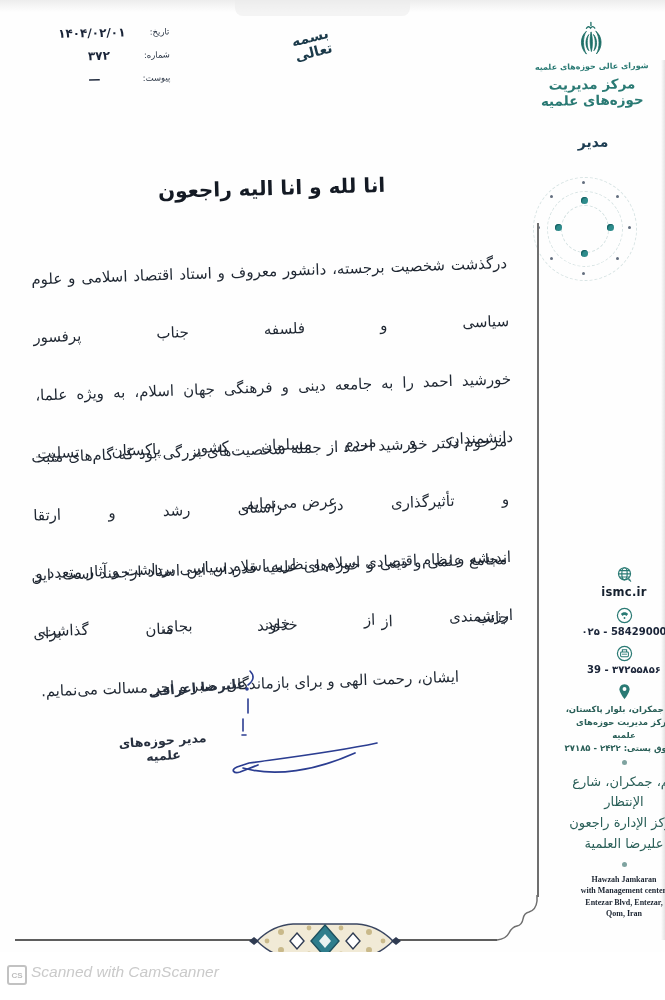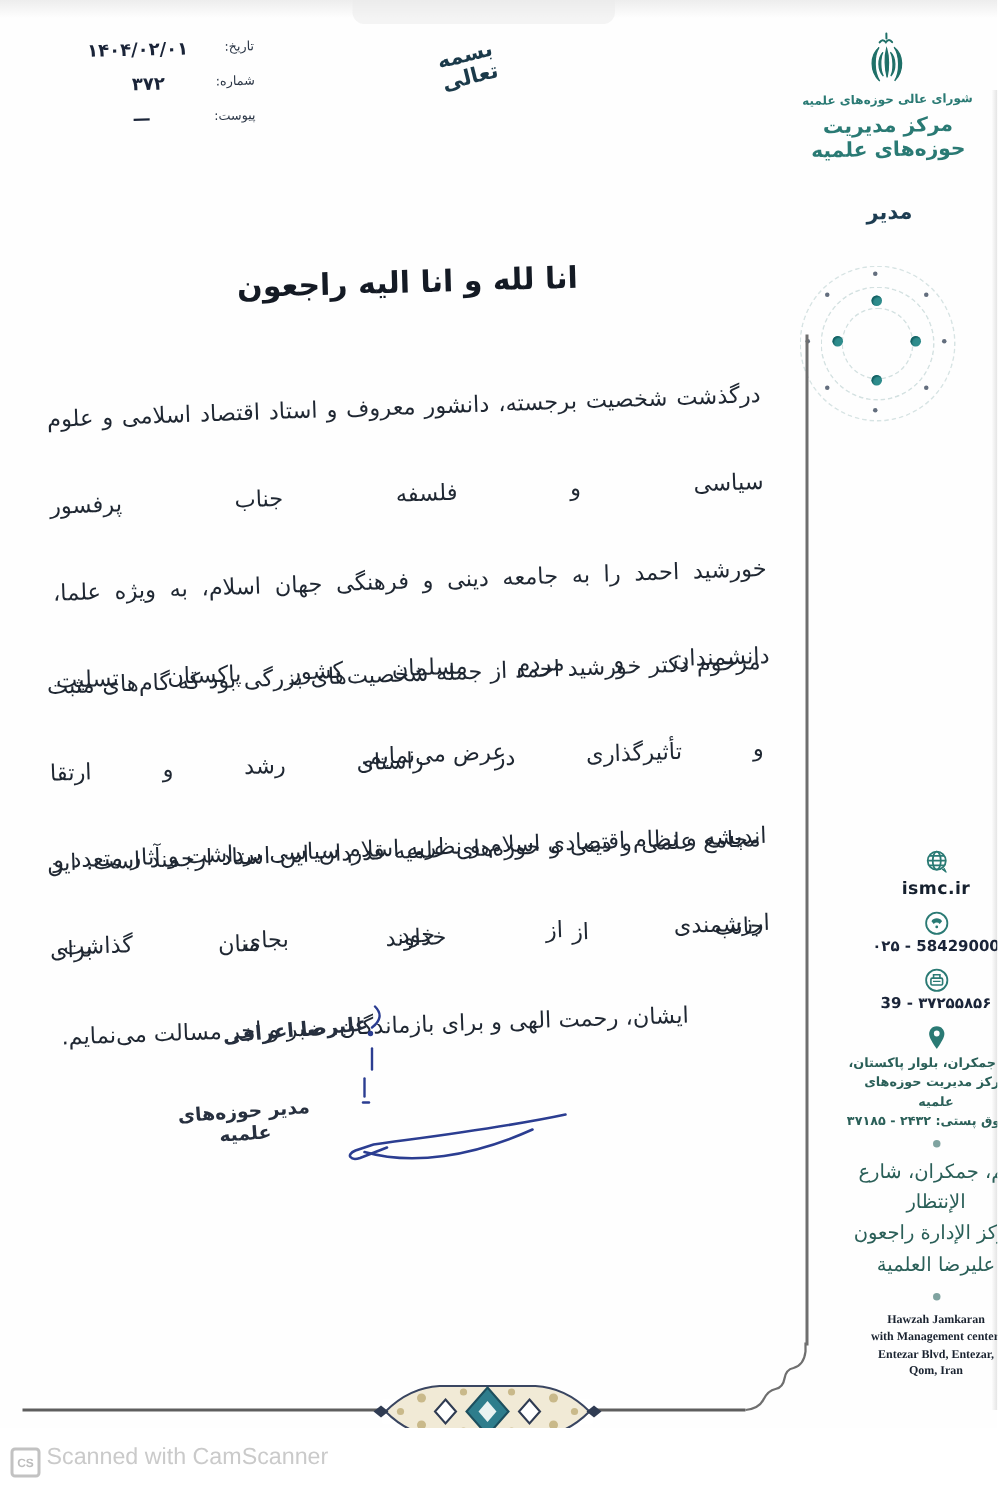--- a/index.html
+++ b/index.html
@@ -61,21 +61,21 @@
   .addr-fa{direction:rtl;font-size:8.5px;font-weight:bold;color:#2a5f58;line-height:1.55;}
   .pobox{direction:rtl;font-size:8.5px;font-weight:bold;color:#2a5f58;text-align:center;}
   .dotsep{width:5px;height:5px;border-radius:50%;background:#7fa3a0;margin:7px auto;}
   .addr-ar{direction:rtl;font-size:13px;font-weight:normal;color:#2a5f58;line-height:1.6;}
   .addr-en{font-size:8px;font-weight:bold;color:#1a2330;line-height:1.45;font-family:"Liberation Serif",serif;}
   
   .scanbar{left:0;top:952px;width:665px;height:48px;background:#fff;}
   .cs-badge{left:7px;top:965px;width:16px;height:16px;border:2px solid #c2c2c2;border-radius:3px;
             color:#bdbdbd;font-size:8px;font-weight:bold;display:flex;align-items:center;justify-content:center;
             font-family:"Liberation Sans",sans-serif;}
-  .cs-text{left:31px;top:963px;font-size:15.5px;color:#cacaca;font-family:"Liberation Sans",sans-serif;}
+  .cs-text{left:31px;top:963px;font-size:15.5px;color:#cacaca;font-family:"Liberation Sans",sans-serif;font-style:italic;}
 </style>
 </head>
 <body>
 
 <div class="canvas">
 
   <div class="abs scan-top"></div>
   <div class="abs scan-topmid"></div>
   <div class="abs scan-right"></div>
 

